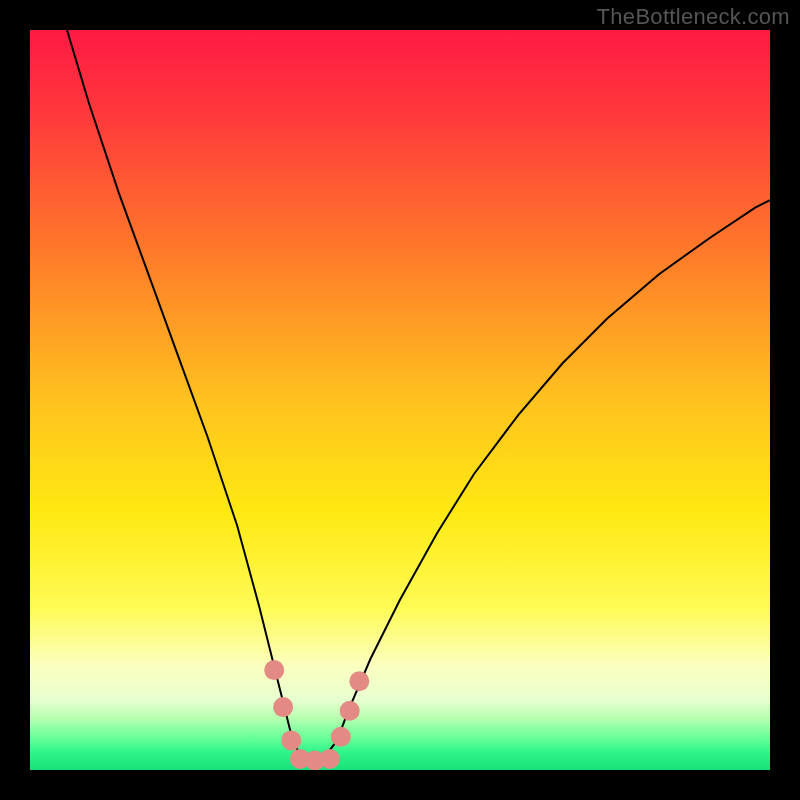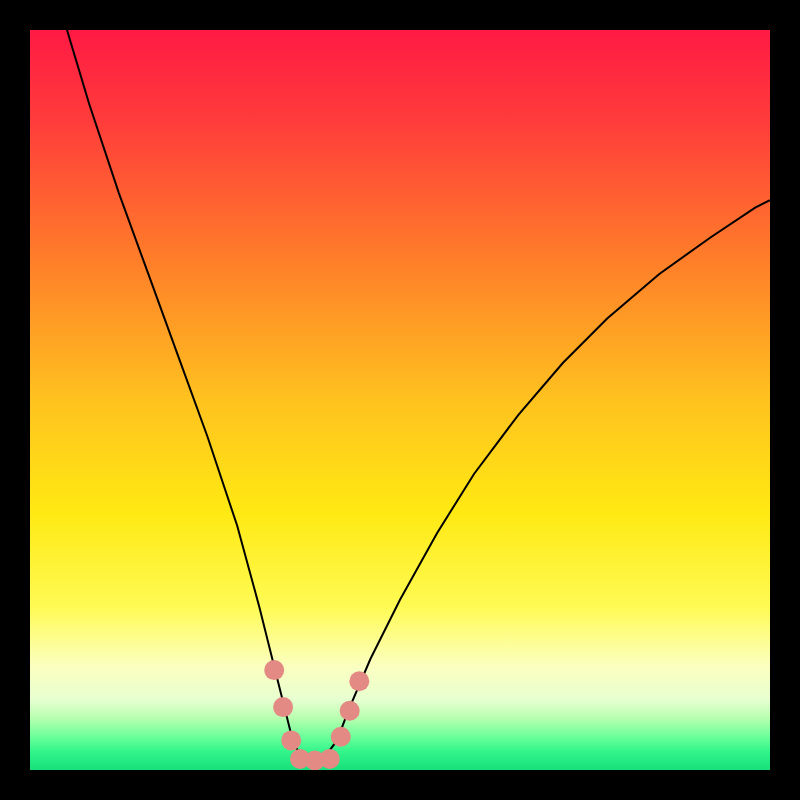--- a/index.html
+++ b/index.html
@@ -42,20 +42,21 @@
     font-weight: 500;
     letter-spacing: 0.3px;
     user-select: none;
   }
 </style>
 </head>
 <body>
 
 <div class="frame">
 
+  <div class="watermark">TheBottleneck.com</div>
 
   <div class="plot">
     <svg class="gradient" viewBox="0 0 740 740" preserveAspectRatio="none">
       <defs>
         <linearGradient id="bg" x1="0" y1="0" x2="0" y2="1">
             <stop offset="0%" stop-color="#ff1a44"></stop>
             <stop offset="12%" stop-color="#ff3b3b"></stop>
             <stop offset="30%" stop-color="#ff7a2a"></stop>
             <stop offset="50%" stop-color="#ffc21f"></stop>
             <stop offset="65%" stop-color="#ffe912"></stop>

